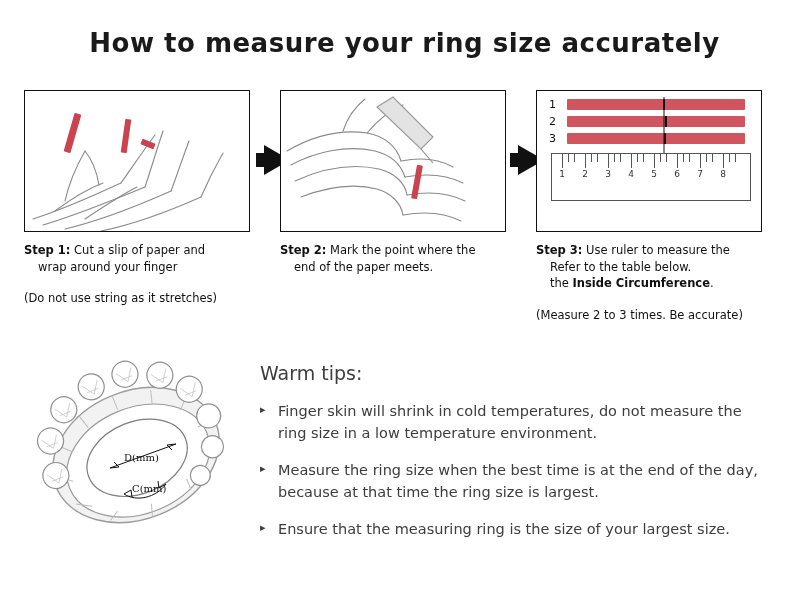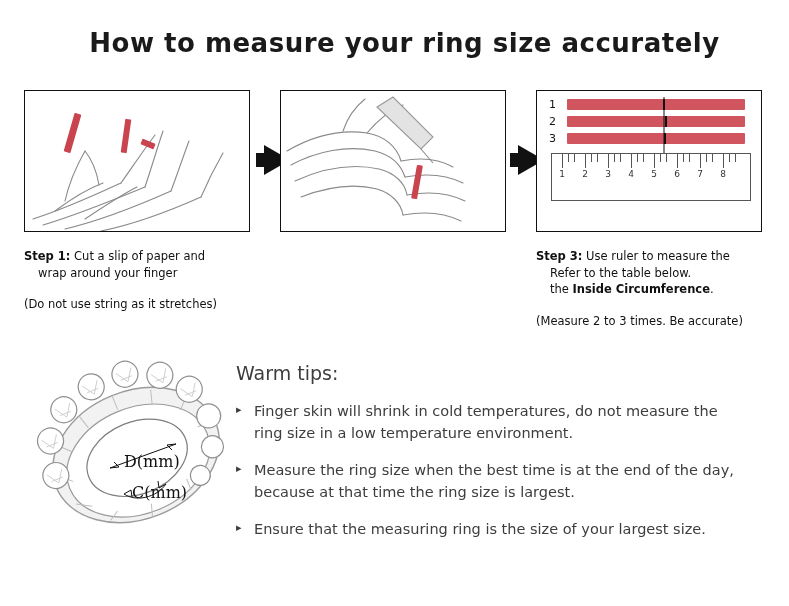--- a/index.html
+++ b/index.html
@@ -47,21 +47,21 @@
   .panel {
     width: 226px;
     height: 142px;
     border: 1px solid #111;
     box-sizing: border-box;
     background: #fff;
     position: relative;
     overflow: hidden;
   }
   .caption {
-    margin-top: 16px;
+    margin-top: 10px;
     font-size: 11.5px;
     line-height: 1.45;
     color: #111;
     font-weight: normal;
   }
   .caption b { font-weight: bold; }
   .caption .indent { display: block; padding-left: 14px; }
   .note {
     margin-top: 16px;
     font-size: 11.5px;
@@ -141,21 +141,21 @@
     left: 0; right: 0;
     bottom: 8px;
     text-align: center;
     font-size: 11px;
     color: #111;
   }
 
   
   .tips {
     position: absolute;
-    left: 236px;
+    left: 260px;
     top: 362px;
     width: 505px;
   }
   .tips-title {
     font-size: 19px;
     color: #3d3d3d;
     margin-bottom: 16px;
   }
   .tip {
     display: flex;
@@ -175,21 +175,21 @@
   
   .ring-wrap {
     position: absolute;
     left: 28px;
     top: 348px;
     width: 216px;
     height: 215px;
   }
   .ring-label {
     position: absolute;
-    font-size: 16px;
+    font-size: 10px;
     color: #111;
     font-family: "DejaVu Serif", serif;
   }
   .lbl-d { left: 96px; top: 104px; }
   .lbl-c { left: 104px; top: 135px; }
   .paper-strip {
     position: absolute;
     background: #c9444f;
     border-radius: 1px;
   }
@@ -250,20 +250,25 @@
           <path d="M62 40 C 66 28, 74 16, 84 8"></path>
         </g>
         <g stroke="#9a9a9a" stroke-width="1.1" fill="#e3e3e3">
           <path d="M96 16 L 112 6 L 152 46 L 140 58 Z"></path>
         </g>
         <g stroke="#8a8a8a" stroke-width="1.1" fill="none">
           <path d="M140 58 L 152 72"></path>
         </g>
       </svg>
       <div class="paper-strip" style="left:133px; top:74px; width:6px; height:34px; transform: rotate(10deg);"></div>
+    </div>
+    <div class="caption">
+      <b>Step 2:</b>
+      <span>Mark the point where the</span>
+      <span class="indent">end of the paper meets.</span>
     </div>
   </div>
 
   <div class="arrow-bar" id="arrow2b"></div>
   <div class="arrow" id="arrow2"></div>
 
   <div class="step-col">
     <div class="panel">
 
       <div class="strip-num" style="top:8px;">1</div>

